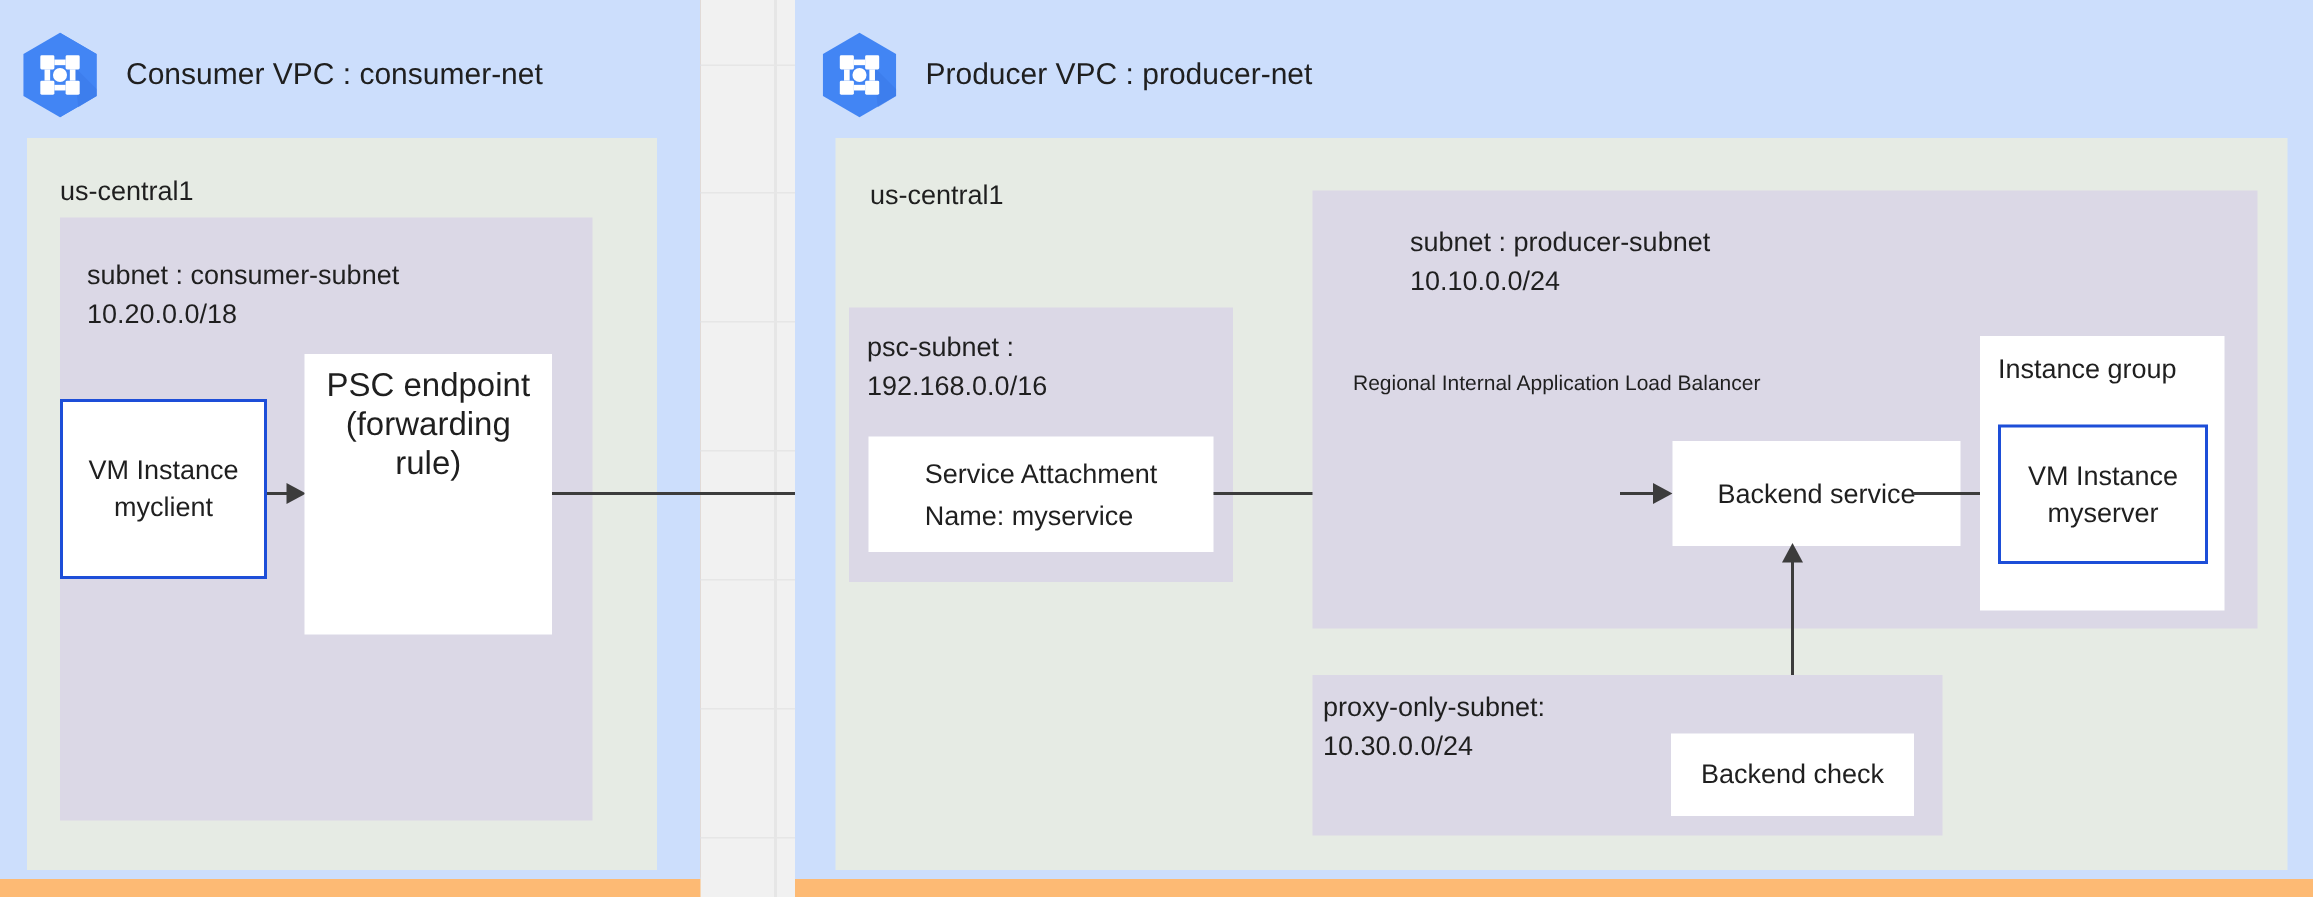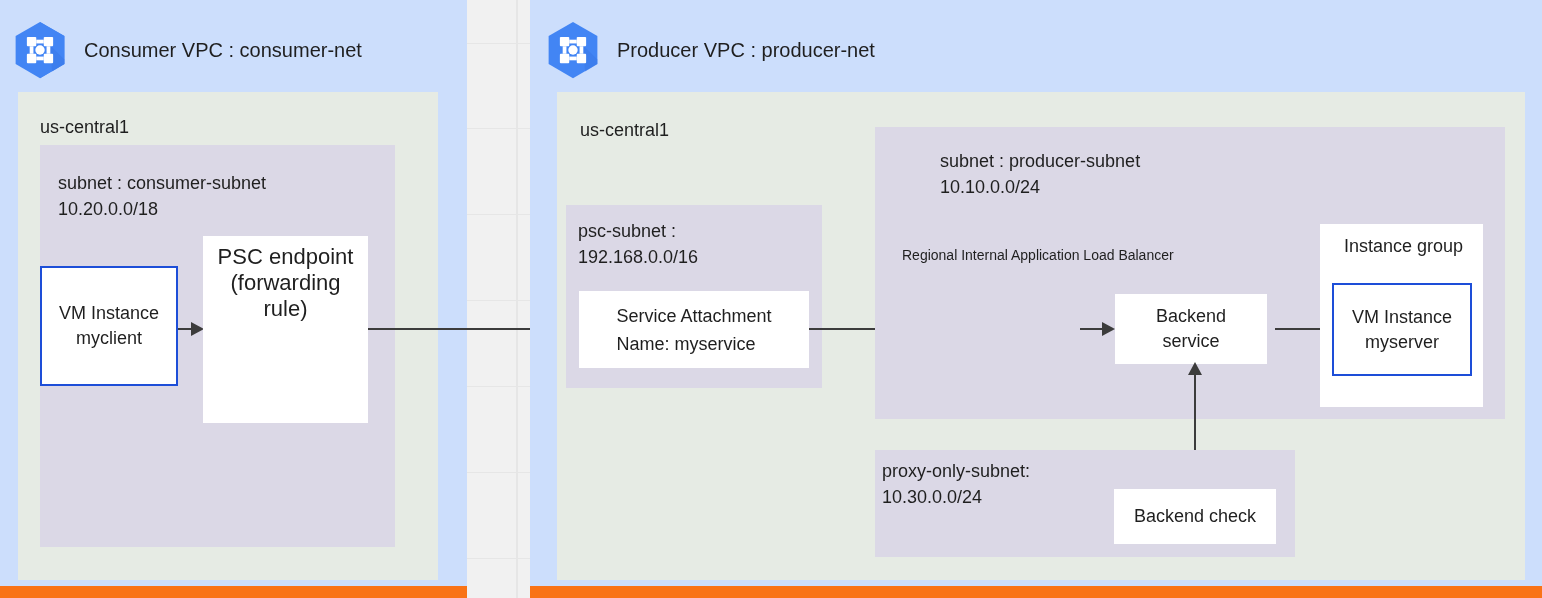--- a/index.html
+++ b/index.html
@@ -11,21 +11,21 @@
   body {
     font-family: "Liberation Sans", "DejaVu Sans", sans-serif;
     -webkit-font-smoothing: antialiased;
   }
 
   #canvas {
     position: relative;
     width: 1542px;
     height: 598px;
     overflow: hidden;
-    background: #f97316;
+    background: #fdba74;
   }
 
   
   .gutter-sheet {
     position: absolute;
     background: #f1f1f1;
   }
   .grid-hline {
     position: absolute;
     height: 1px;
@@ -311,29 +311,29 @@
   <div class="subnet-label" style="left:940px; top:148px;">subnet : producer-subnet
 10.10.0.0/24</div>
   <div class="caption" style="left:902px; top:247px;">Regional Internal Application Load Balancer</div>
 
 
   <div class="arrow-h" style="left:1080px; top:317px; width:35px; height:24px;">
     <div class="shaft" style="width:24px;"></div>
     <div class="head"></div>
   </div>
 
-  <div class="node pad" style="left:1115px; top:294px; width:152px; height:70px;">Backend service</div>
+  <div class="node pad" style="left:1115px; top:294px; width:192px; height:70px;">Backend service</div>
 
   <div class="arrow-h" style="left:1275px; top:317px; width:59px; height:24px;">
     <div class="shaft" style="width:48px;"></div>
     <div class="head"></div>
   </div>
 
   <div class="group-box" style="left:1320px; top:224px; width:163px; height:183px;"></div>
-  <div class="group-label" style="left:1332px; top:236px;margin-left:12px;">Instance group</div>
+  <div class="group-label" style="left:1332px; top:236px;">Instance group</div>
   <div class="node bordered" style="left:1332px; top:283px; width:140px; height:93px;">VM Instance
 myserver</div>
 
   <div class="arrow-v" style="left:1184px; top:362px; width:22px; height:130px;">
     <div class="shaft" style="height:118px;"></div>
     <div class="head"></div>
   </div>
 
   <div class="subnet" style="left:875px; top:450px; width:420px; height:107px;"></div>
   <div class="subnet-label" style="left:882px; top:458px;">proxy-only-subnet:

